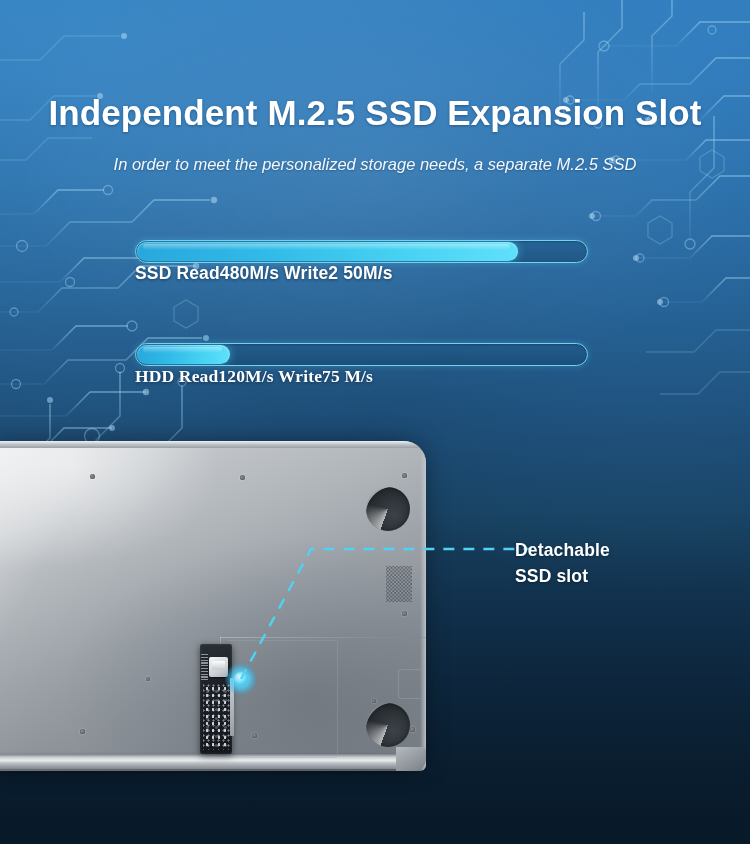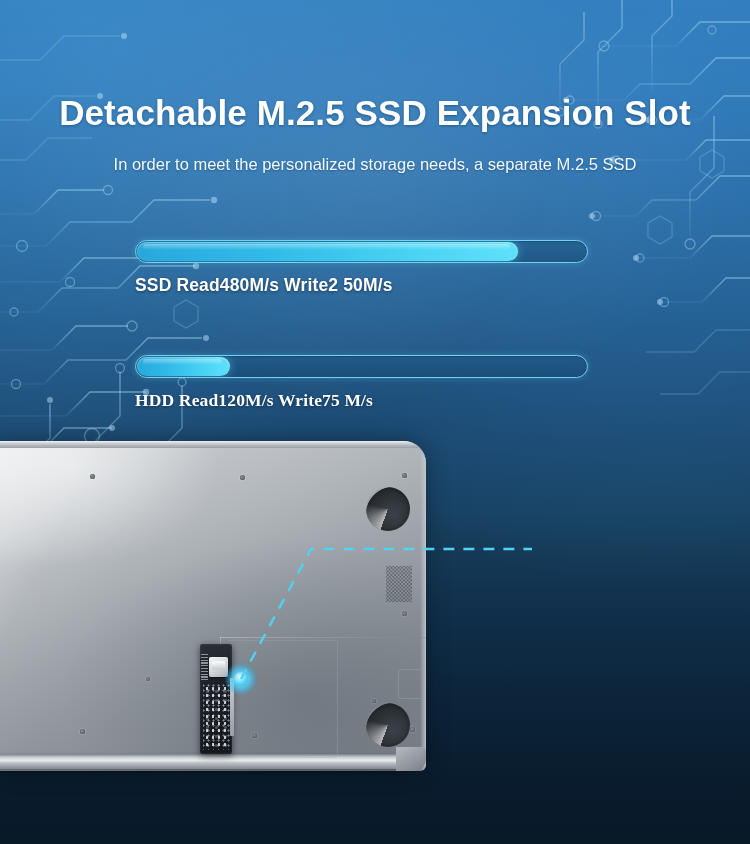--- a/index.html
+++ b/index.html
@@ -46,20 +46,21 @@
     margin-top:93px;
     font-size:35px; font-weight:bold; color:#ffffff;
     letter-spacing:.1px;
     text-shadow:0 1px 3px rgba(0,20,45,.35);
   }
   .subtitle {
     margin-top:18px;
     font-size:16.5px; color:#f2f8fc; line-height:26px;
     font-weight:400;
     text-shadow:0 1px 2px rgba(0,20,45,.3);
+    font-style:italic;
   }
 
   
   .bars { position:absolute; left:135px; top:240px; width:455px; }
   .bar-group { position:relative; }
   .bar-group + .bar-group { margin-top:59px;font-family:Liberation Serif, serif; }
   .bar-track {
     position:relative;
     height:23px; width:453px;
     border-radius:12px;
@@ -73,21 +74,20 @@
     border-radius:11px;
     background:linear-gradient(90deg, #27a8dd 0%, #31bbe8 35%, #47d2f3 70%, #5fe0fb 100%);
     box-shadow:0 0 10px rgba(90,215,250,.55), inset 0 1px 2px rgba(255,255,255,.45);
   }
   .bar-fill::after {
     content:""; position:absolute; left:6px; right:8px; top:2px; height:6px;
     border-radius:6px;
     background:linear-gradient(180deg, rgba(255,255,255,.38), rgba(255,255,255,0));
   }
   .bar-label {
-    margin-top:12px;
     font-size:17.5px; font-weight:bold; color:#ffffff;
     letter-spacing:.15px;
     text-shadow:0 1px 3px rgba(0,18,38,.5);
   }
 
   
   .laptop-wrap { position:absolute; left:-6px; top:441px; width:434px; height:345px; }
   .laptop-body {
     position:absolute; left:0; top:0; width:432px; height:330px;
     border-top-right-radius:22px;
@@ -334,21 +334,21 @@
       <polygon points="712,150 724,157 724,171 712,178 700,171 700,157"></polygon>
       <polygon points="660,216 672,223 672,237 660,244 648,237 648,223"></polygon>
       <polygon points="62,470 74,477 74,491 62,498 50,491 50,477"></polygon>
       <polygon points="186,300 198,307 198,321 186,328 174,321 174,307"></polygon>
     </g>
   </svg>
 
   <div class="bg-vignette"></div>
 
   <div class="header">
-    <h1 class="title">Detachable M.2.5 SSD Expansion Slot</h1>
+    <h1 class="title">Independent M.2.5 SSD Expansion Slot</h1>
     <p class="subtitle">
       <span>In order to meet the personalized storage needs, a separate M.2.5 SSD</span><br>
     </p>
   </div>
 
   <div class="bars">
 
     <div class="bar-group">
       <div class="bar-track">
         <div class="bar-fill" style="width: calc(85% - 2px);"></div>
@@ -402,14 +402,18 @@
     <div class="ssd-comp"></div>
   </div>
   <div class="ssd-side-tab" style="position:absolute; left:230px; top:678px;"></div>
 
   <div class="glow-dot"></div>
 
   <svg class="callout-svg" viewBox="0 0 750 844" width="750" height="844">
     <path d="M241 679 L311 549 L532 549" fill="none" stroke="#4fd2f3" stroke-width="2.4" stroke-dasharray="11 9" stroke-linecap="butt"></path>
   </svg>
 
+  <div class="callout-text">
+    <div>Detachable</div>
+    <div>SSD slot</div>
+  </div>
 
 </div>
 
 </body></html>

